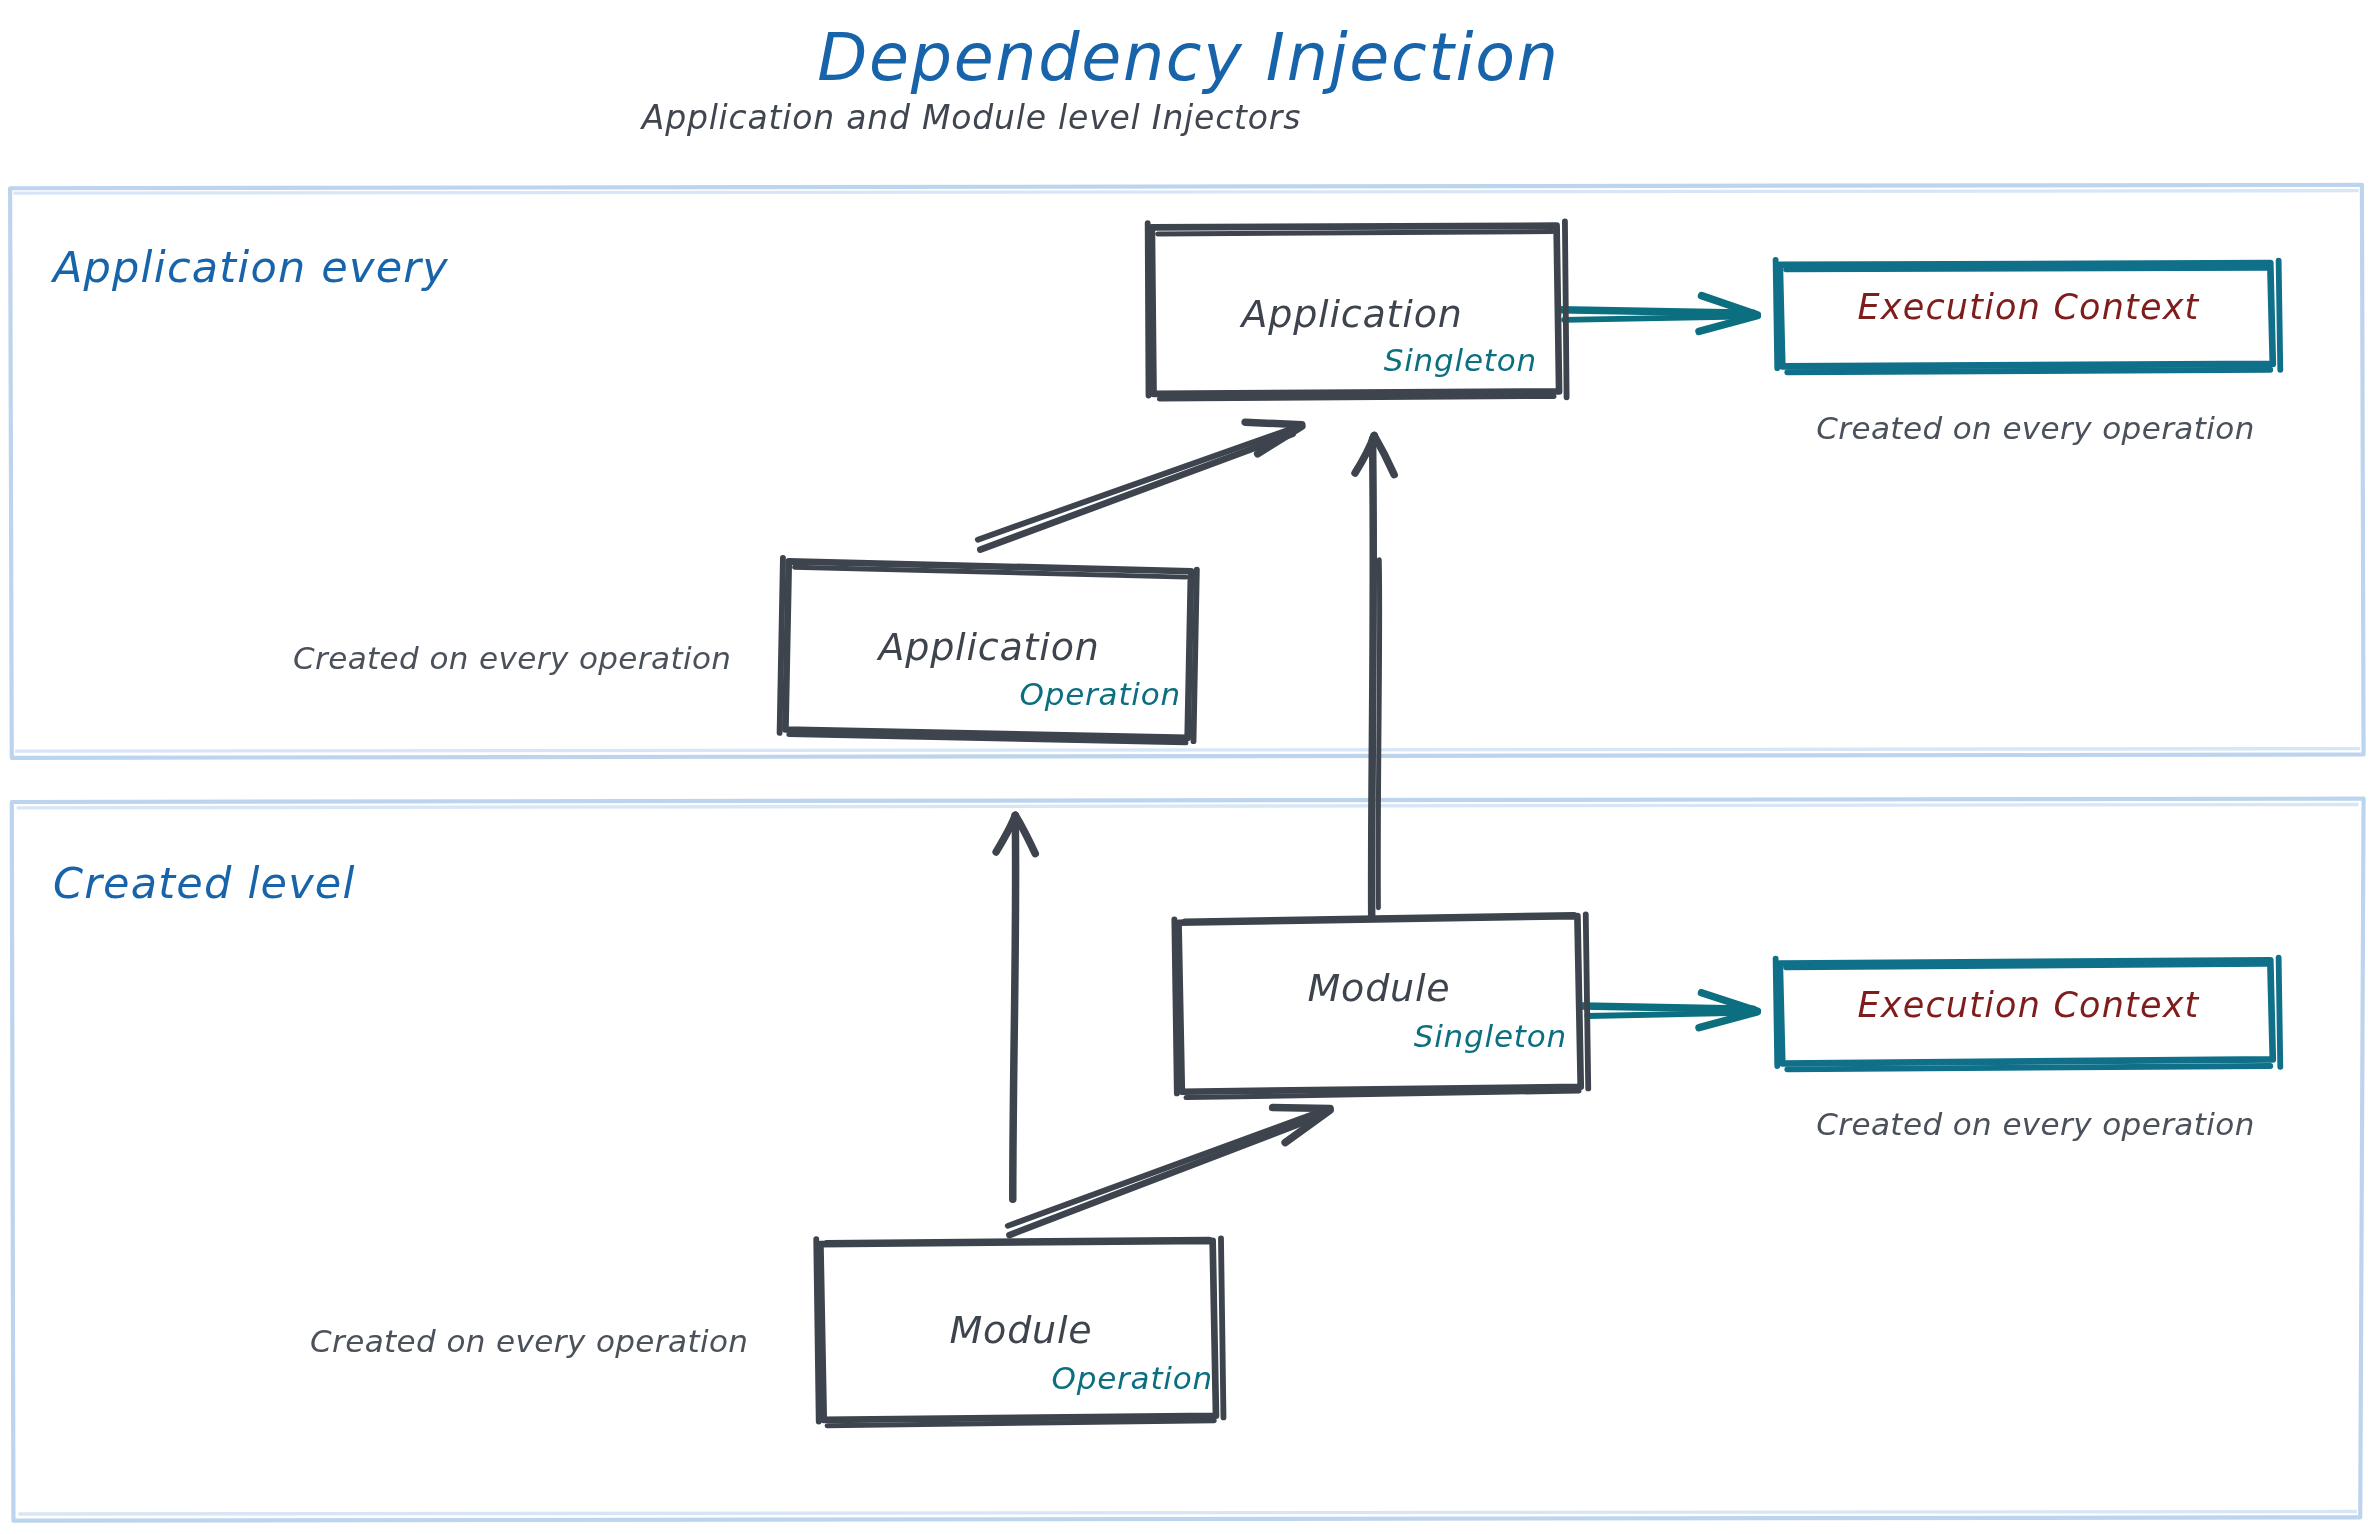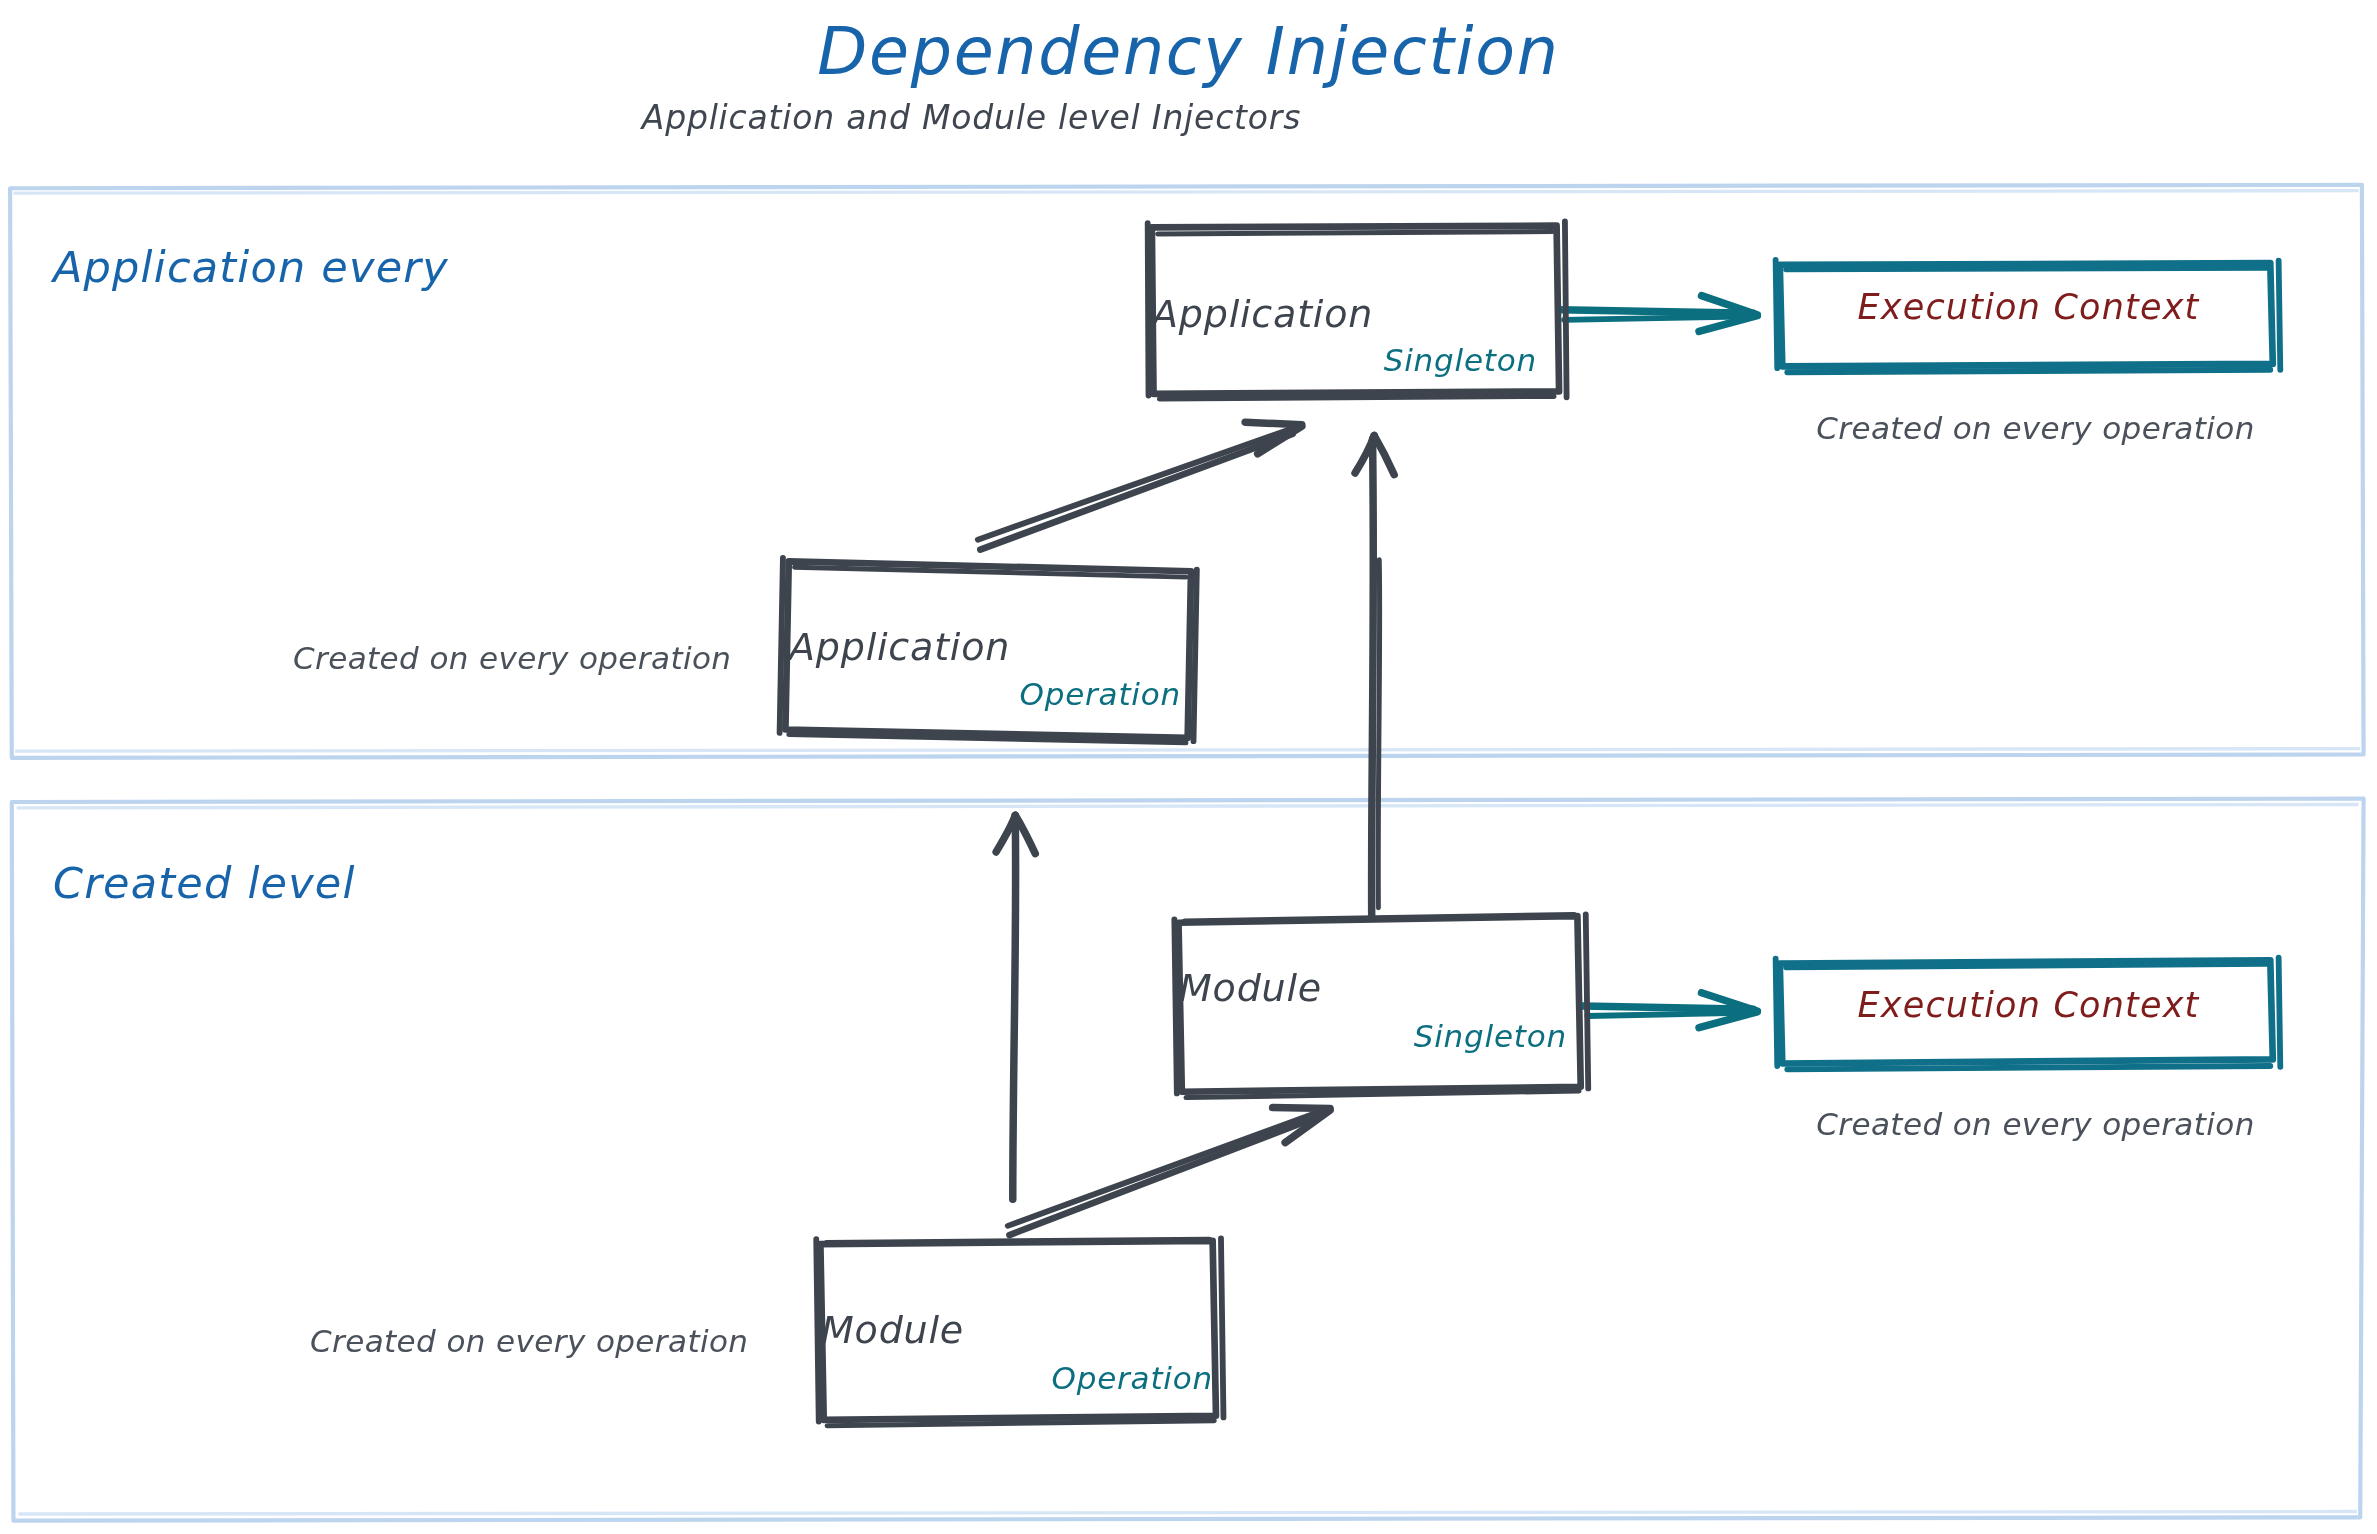--- a/index.html
+++ b/index.html
@@ -28,21 +28,21 @@
     height: 1534px;
     pointer-events: none;
   }
   .txt {
     position: absolute;
     white-space: nowrap;
     pointer-events: auto;
   }
   
   #title {
-    left: 0; top: 14px;
+    left: 0; top: 20px;
     width: 2377px;
     text-align: center;
     font-family: "DejaVu Sans", sans-serif;
     font-size: 65px;
     font-weight: 400;
     color: #1864ab;
     letter-spacing: 1.7px;
     font-style: italic;
   }
   #subtitle {
@@ -63,21 +63,21 @@
   }
   #label-application-level { left: 53px; top: 242px; }
   #label-module-level      { left: 53px; top: 858px; }
 
   
   .node-title {
     font-size: 38px;
     color: #3d444d;
     font-style: italic;
     letter-spacing: 0.8px;
-    text-align: left;
+    text-align: center;
   }
   .node-scope {
     font-size: 31px;
     color: #0b6f80;
     font-style: italic;
     letter-spacing: 0.8px;
     text-align: right;
   }
   .ctx-title {
     font-size: 35px;

